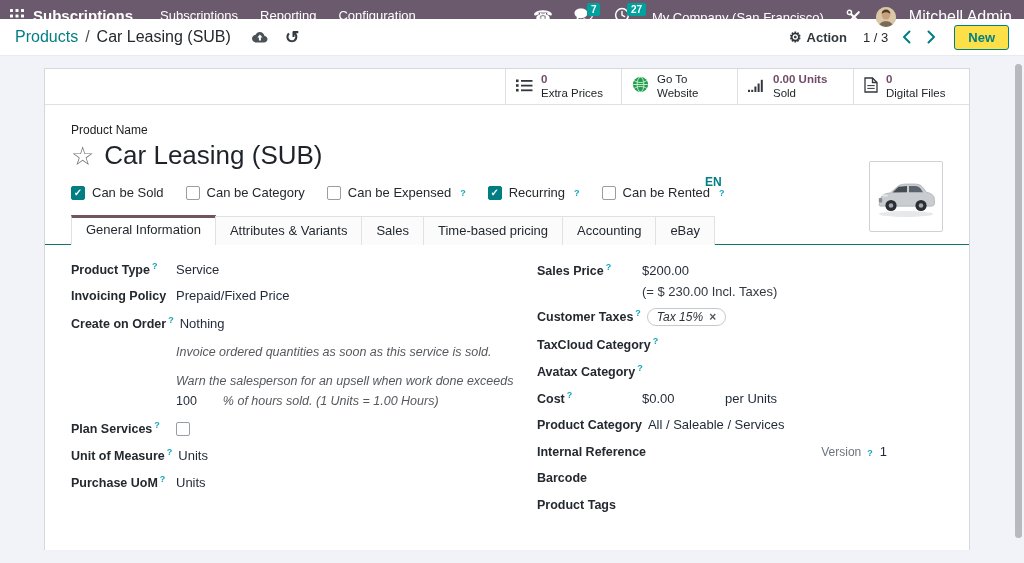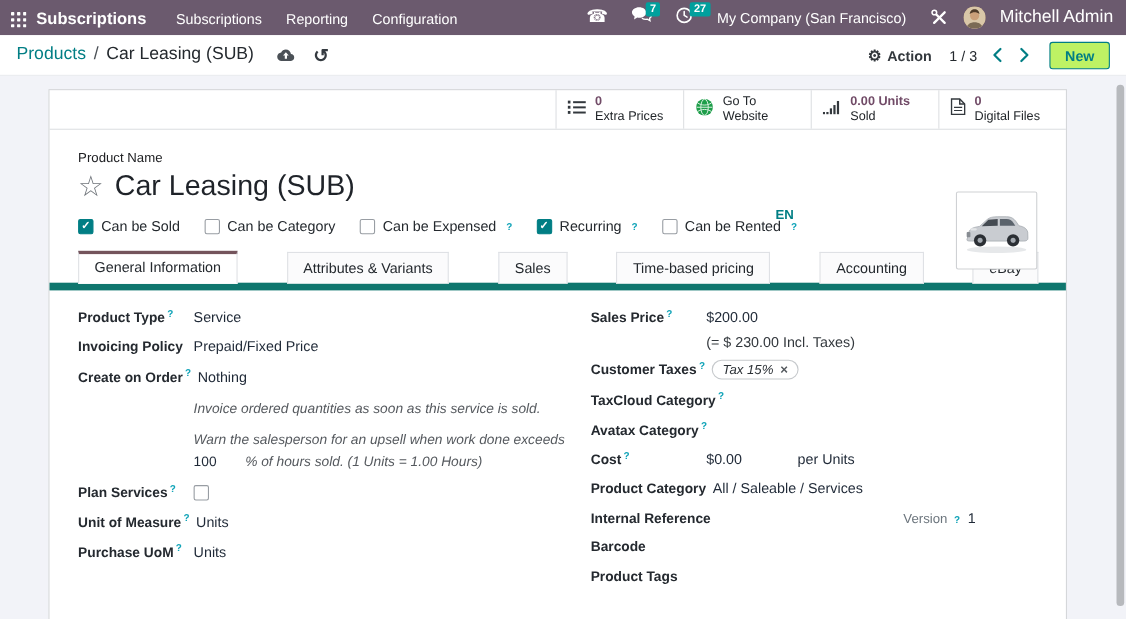--- a/index.html
+++ b/index.html
@@ -1,19 +1,19 @@
 <!DOCTYPE html>
 <html><head>
 <meta charset="utf-8">
 <style>
   * { box-sizing: border-box; margin: 0; padding: 0; }
   html,body { width:1024px; height:563px; overflow:hidden; font-family:"Liberation Sans", sans-serif; background:#f2f3f8; }
 
   
-  .navbar { height:32px; background:#6b5a6e; display:flex; align-items:flex-end; padding:1px 12px 0 10px; color:#fff; }
+  .navbar { height:19px; background:#6b5a6e; display:flex; align-items:flex-start; padding:1px 12px 0 10px; color:#fff; }
   .nav-left { display:flex; align-items:center; }
   .apps-icon { display:flex; margin-right:9px; cursor:pointer; }
   .app-name { font-size:15px; font-weight:700; margin-right:16px; cursor:pointer; }
   .menu-item { font-size:13px; padding:7px 11px; cursor:pointer; border-radius:2px; }
   .nav-right { margin-left:auto; display:flex; align-items:center; gap:7px; }
   .systray-item { position:relative; display:flex; align-items:center; padding:0 7px; cursor:pointer; height:32px; }
   .phone-glyph { font-size:16px; line-height:1; }
   .badge { position:absolute; top:2px; left:20px; background:#00A09D; color:#fff; font-size:10px; font-weight:700; line-height:13px; height:13px; padding:0 4px; border-radius:2px; }
   .company { font-size:13px; padding:0 8px; cursor:pointer; white-space:nowrap; }
   .avatar { width:20px; height:20px; border-radius:50%; overflow:hidden; background:#c7a87e; flex:none; }
@@ -26,21 +26,21 @@
   .bc-sep { color:#4b5056; }
   .bc-current { color:#24292e; }
   .save-cloud { margin-left:12px; cursor:pointer; display:flex; }
   .undo-glyph { margin-left:10px; font-size:17px; color:#343a40; cursor:pointer; line-height:1; font-weight:700; }
   .cp-right { margin-left:auto; display:flex; align-items:center; gap:16px; }
   .action-btn { display:flex; align-items:center; gap:5px; font-size:13px; color:#33383d; font-weight:600; cursor:pointer; }
   .gear-glyph { font-size:14px; line-height:1; }
   .pager { display:flex; align-items:center; gap:12px; }
   .pager-value { font-size:13px; color:#24292e; }
   .chev { cursor:pointer; display:flex; padding:2px; }
-  .new-btn { background:#bef264; border:1px solid #017E84; color:#017E84; font-size:13px; font-weight:600; padding:4px 13px; border-radius:3px; cursor:pointer; font-family:"Liberation Sans",sans-serif; }
+  .new-btn { background:#fde047; border:1px solid #017E84; color:#017E84; font-size:13px; font-weight:600; padding:4px 13px; border-radius:3px; cursor:pointer; font-family:"Liberation Sans",sans-serif; }
 
   
   .content { position:relative; height:494px; background:#f2f3f8; overflow:hidden; }
   .scrollbar { position:absolute; right:2px; top:8px; width:7px; height:474px; background:#b7b9bd; border-radius:4px; cursor:pointer; }
   .sheet { position:absolute; left:44px; top:12px; width:926px; height:640px; background:#fff; border:1px solid #d5d7da; }
 
   .stat-row { height:36px; border-bottom:1px solid #dee0e3; display:flex; justify-content:flex-end; }
   .stat-btn { width:116px; border-left:1px solid #dee0e3; display:flex; align-items:center; gap:8px; padding:0 6px 0 10px; cursor:pointer; }
   .stat-text { display:flex; flex-direction:column; line-height:1.2; font-size:11.5px; }
   .stat-value { color:#714B67; font-weight:600; }
@@ -55,21 +55,21 @@
   .en-link { position:absolute; left:660px; top:70px; font-size:12px; font-weight:700; color:#017E84; cursor:pointer; }
   .product-image { position:absolute; right:26px; top:56px; width:74px; height:71px; border:1px solid #cfd1d4; border-radius:2px; background:#fff; display:flex; align-items:center; justify-content:center; cursor:pointer; }
 
   .checks-row { display:flex; align-items:center; gap:22px; margin-top:14px; }
   .check-item { display:flex; align-items:center; gap:7px; font-size:13px; color:#24292e; cursor:pointer; }
   .cb { width:14px; height:14px; border:1px solid #989da3; border-radius:2px; background:#fff; display:flex; align-items:center; justify-content:center; flex:none; }
   .cb.checked { background:#017E84; border-color:#017E84; }
   .cb .check-glyph { color:#fff; font-size:10px; font-weight:700; line-height:1; }
   sup.help { color:#12a4b8; font-size:9px; font-weight:700; margin-left:2px; cursor:pointer; }
 
-  .tabs { display:flex; align-items:flex-end; margin:15px -26px 0 -26px; padding:0 26px; border-bottom:7px solid #0f766e;justify-content:space-between; }
+  .tabs { display:flex; align-items:flex-end; margin:15px -26px 0 -26px; padding:0 26px; border-bottom:1px solid #0f766e; }
   .tab { font-size:13px; color:#24292e; background:#fbfbfc; border:1px solid #dfe1e5; border-bottom:none; padding:6px 14px 7px; margin-bottom:-1px; margin-right:-1px; cursor:pointer; }
   .tab.active { background:#fff; border-top:3px solid #74545c; padding-top:4px; border-bottom:1px solid #fff; }
 
   .form-grid { display:flex; margin-top:16px; }
   .col-left { width:440px; flex:none; }
   .col-right { flex:1; margin-left:26px; }
   .frow { display:flex; align-items:baseline; margin-bottom:10px; min-height:17px; }
   .flabel { min-width:105px; padding-right:6px; font-size:12.5px; font-weight:600; color:#24292f; }
   .fvalue { font-size:13px; color:#1f2937; cursor:pointer; }
   .subtext { font-size:13px; color:#33383d; margin-top:5px; }

